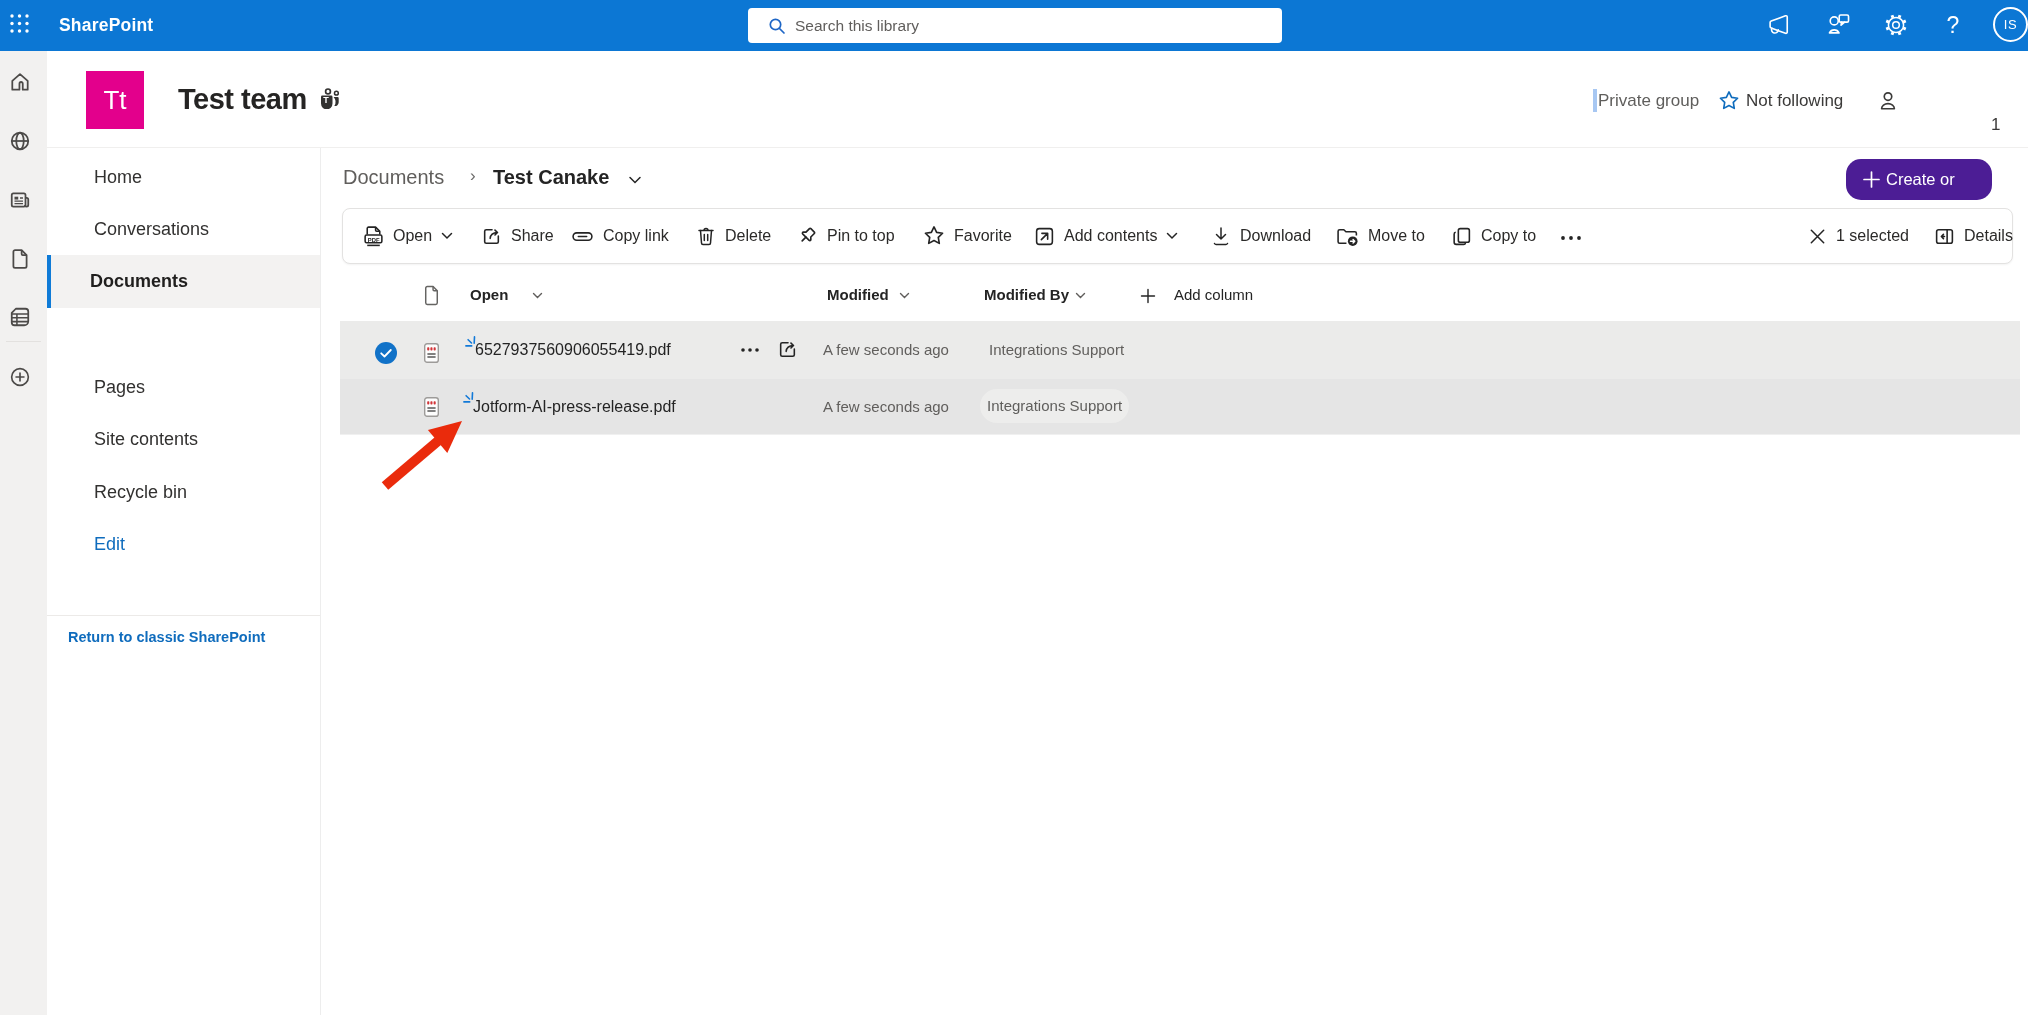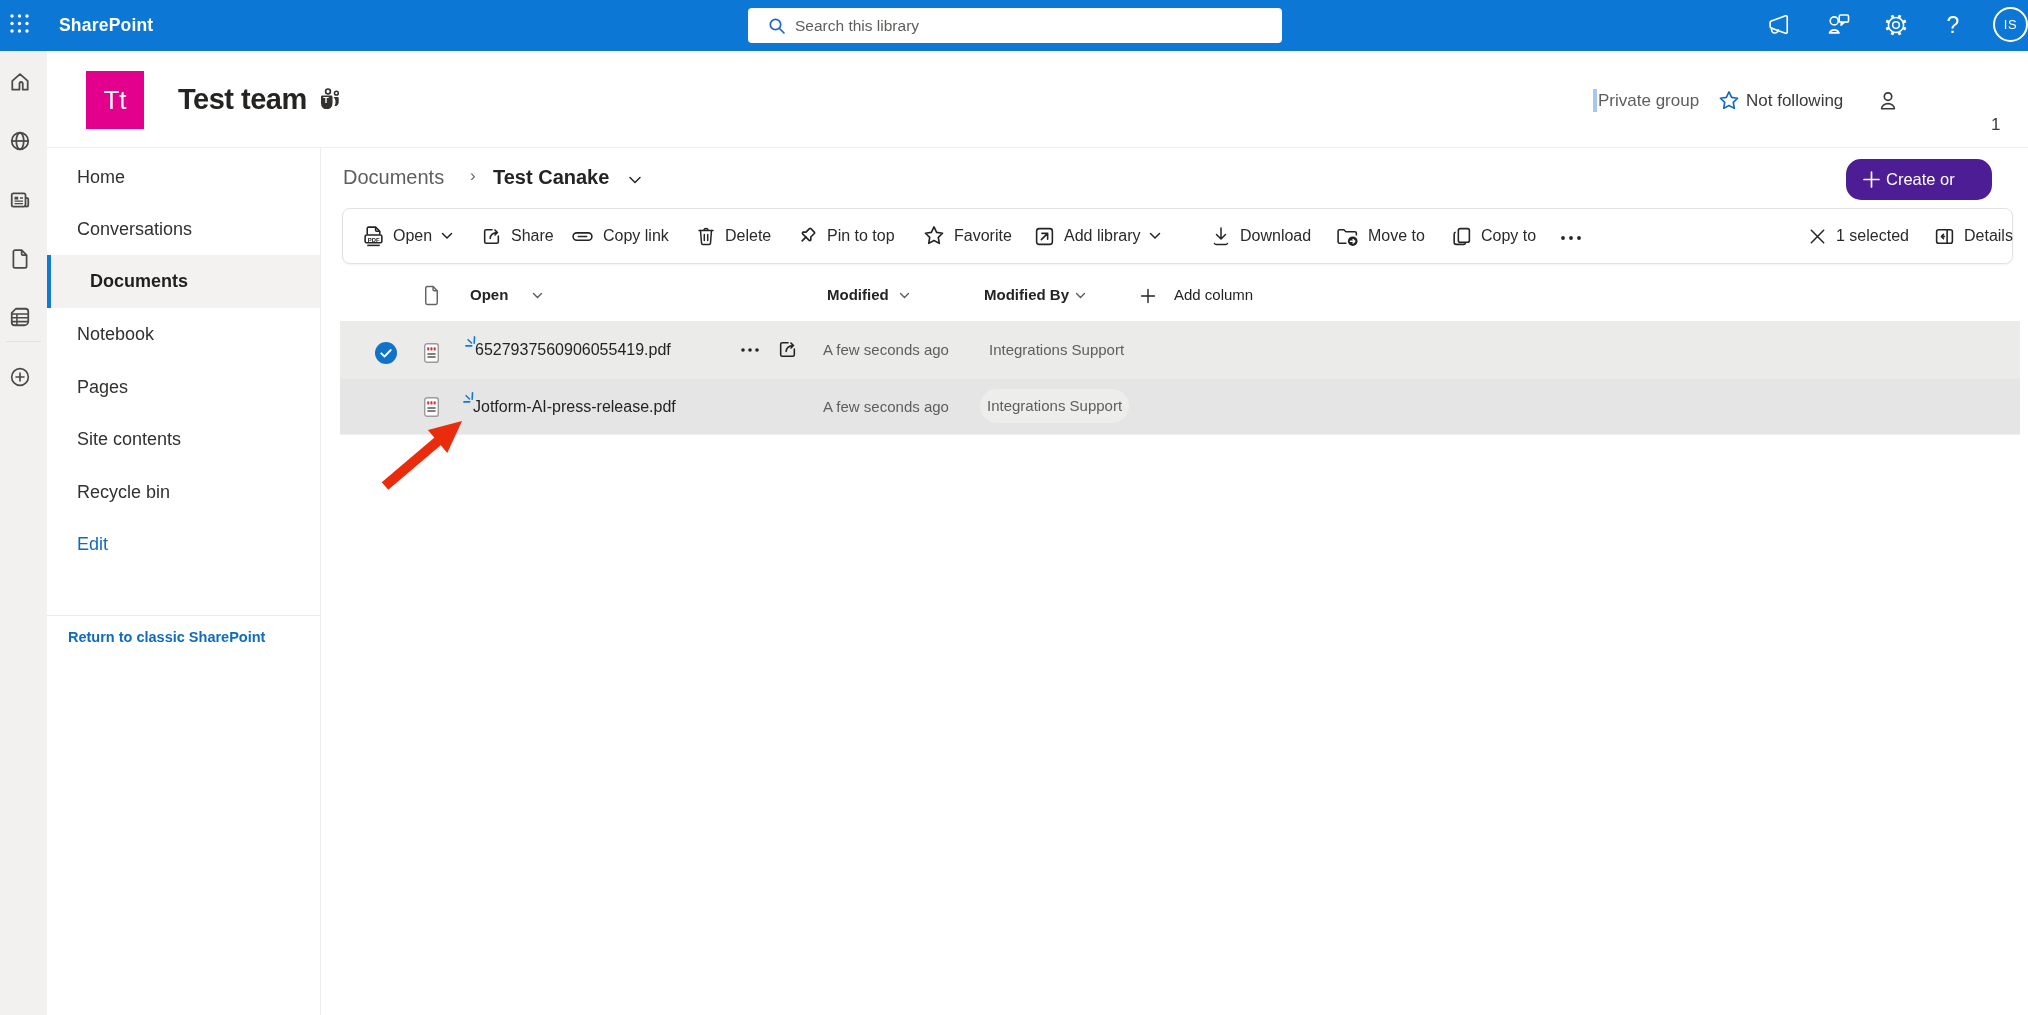--- a/index.html
+++ b/index.html
@@ -16,21 +16,21 @@
   .rail svg { position:absolute; left:9px; }
   .railsep { position:absolute; left:6px; top:290px; width:35px; height:1px; background:#e3e1df; }
   
   .hdr { position:absolute; left:47px; top:51px; width:1981px; height:97px; background:#fff; border-bottom:1px solid #f0efee; }
   .ttsq { position:absolute; left:39px; top:20px; width:58px; height:58px; background:#e3008c; color:#fff; font-size:26px; text-align:center; line-height:58px; }
   .ttitle { position:absolute; left:131px; top:32px; font-size:29px; font-weight:bold; color:#252423; letter-spacing:-0.5px; }
   .caret { position:absolute; left:1546px; top:38px; width:4px; height:23px; background:#a7c7f2; }
   .hrt { position:absolute; top:0; height:97px; line-height:99px; font-size:17px; color:#3b3a39; }
   
   .sidebar { position:absolute; left:47px; top:148px; width:274px; height:867px; background:#fff; border-right:1px solid #ededed; }
-  .nav { position:absolute; left:0; width:273px; height:53px; line-height:53px; font-size:18px; color:#323130; padding-left:30px; }
+  .nav { position:absolute; left:0; width:273px; height:53px; line-height:53px; font-size:18px; color:#323130; padding-left:47px; }
   .nav.sel { background:#f3f2f1; font-weight:bold; color:#201f1e; border-left:4px solid #0f7bd7; padding-left:39px; }
   .sbsep { position:absolute; left:0; top:467px; width:273px; height:1px; background:#eceae8; }
   .classic { position:absolute; left:21px; top:481px; font-size:14.5px; font-weight:bold; color:#0f6cbd; }
   
   .content { position:absolute; left:322px; top:149px; width:1706px; height:866px; background:#fff; }
   .crumb1 { position:absolute; left:21px; top:17px; font-size:20px; color:#605e5c; }
   .crumb2 { font-size:20px; color:#242424; font-weight:bold; }
   .btn { position:absolute; left:1524px; top:10px; width:146px; height:41px; background:#4c1d95; border-radius:15px; color:#fff; font-size:16.5px; }
   .card { position:absolute; left:20px; top:59px; width:1671px; height:56px; background:#fff; border:1px solid #e3e2e1; border-radius:8px; box-shadow:0 1px 2px rgba(0,0,0,0.05); }
   .cmd { position:absolute; top:0; height:54px; display:flex; align-items:center; gap:9px; font-size:16px; color:#2b2a29; white-space:nowrap; }
@@ -138,21 +138,20 @@
       <circle cx="10" cy="6" r="3.4"></circle>
       <path d="M4.2 17 a5.8 4.6 0 0 1 11.6 0 z" stroke-linejoin="round"></path>
     </svg>
     <div class="hrt" style="left:1944px;margin-top:24px;">1 member</div>
   </div>
 
   <div class="sidebar">
     <div class="nav" style="top:3px;">Home</div>
     <div class="nav" style="top:55px;">Conversations</div>
     <div class="nav sel" style="top:107px;">Documents</div>
-    <div class="nav" style="top:160px;">Notebook</div>
     <div class="nav" style="top:265px;">Site contents</div>
     <div class="nav" style="top:213px;">Pages</div>
     <div class="nav" style="top:370px;color:#0f6cbd;">Edit</div>
     <div class="nav" style="top:318px;">Recycle bin</div>
     <div class="sbsep"></div>
     <div class="classic">Return to classic SharePoint</div>
   </div>
 
   <div class="content">
     <div class="crumb1">Documents</div>
@@ -216,21 +215,21 @@
         <svg width="22" height="22" viewBox="0 0 20 20" fill="none" stroke="#242424" stroke-width="1.5" stroke-linejoin="round">
           <path d="M10 1.8 L12.4 6.7 L17.8 7.5 L13.9 11.3 L14.8 16.7 L10 14.1 L5.2 16.7 L6.1 11.3 L2.2 7.5 L7.6 6.7 Z"></path>
         </svg>
         <span>Favorite</span>
       </div>
       <div class="cmd" style="left:691px;">
         <svg width="21" height="21" viewBox="0 0 20 20" fill="none" stroke="#242424" stroke-width="1.5" stroke-linejoin="round" stroke-linecap="round">
           <rect x="2.5" y="2.5" width="15" height="15" rx="2.5"></rect>
           <path d="M7.5 7 H13 V12.5 M13 7 L7 13"></path>
         </svg>
-        <span>Add library</span>
+        <span>Add contents</span>
         <svg width="12" height="8" viewBox="0 0 12 8" fill="none" stroke="#242424" stroke-width="1.5" stroke-linecap="round">
           <path d="M1.5 1.5 L6 6 L10.5 1.5"></path>
         </svg>
       </div>
       <div class="cmd" style="left:868px;">
         <svg width="20" height="22" viewBox="0 0 20 22" fill="none" stroke="#242424" stroke-width="1.5" stroke-linecap="round" stroke-linejoin="round">
           <path d="M10 3 V14 M5.5 9.5 L10 14 L14.5 9.5"></path>
           <path d="M3.5 18.5 A 2 2 0 0 0 5.5 19.5 H14.5 A 2 2 0 0 0 16.5 18.5"></path>
         </svg>
         <span>Download</span>

